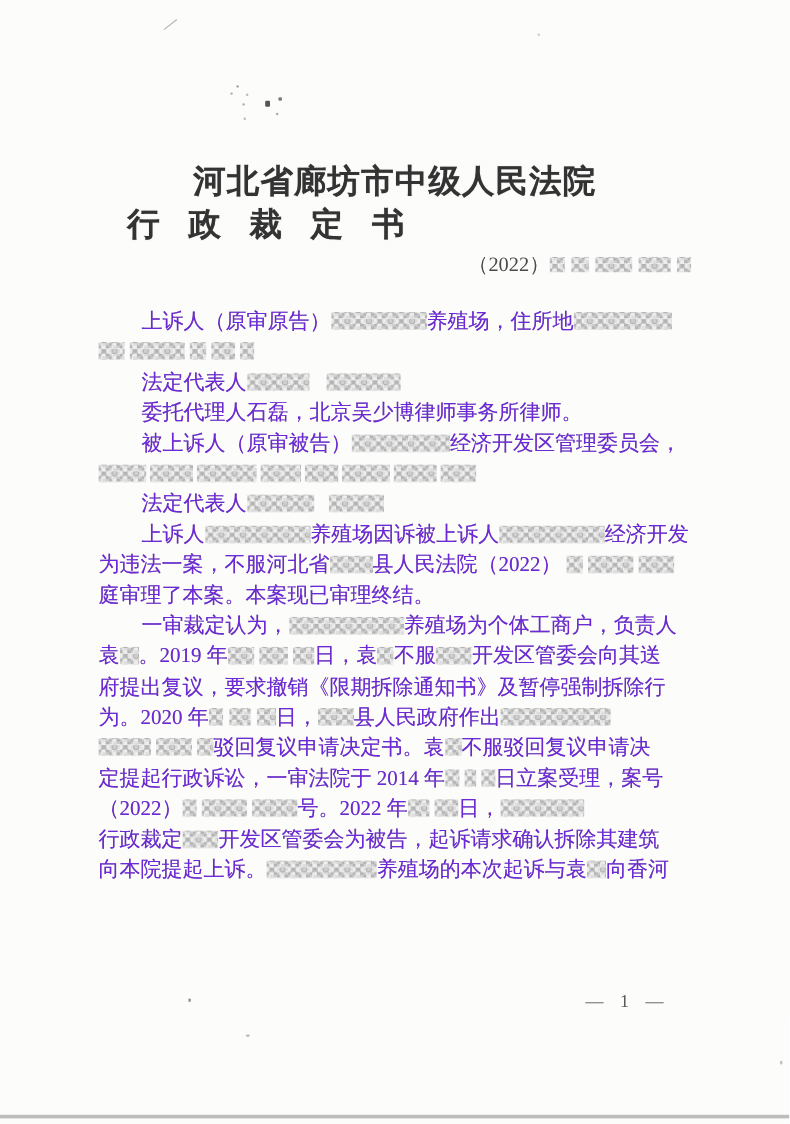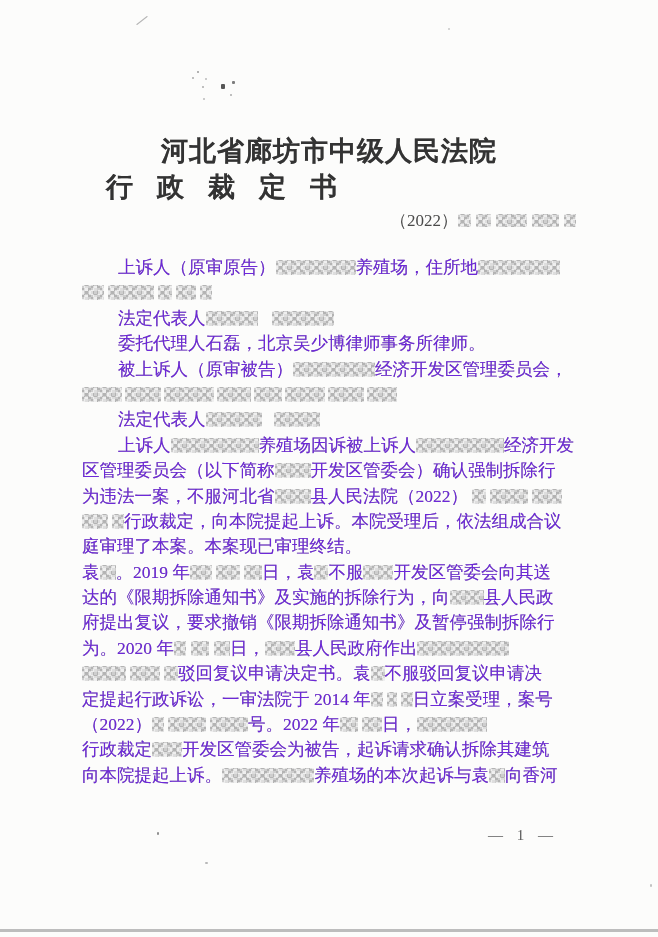--- a/index.html
+++ b/index.html
@@ -83,26 +83,24 @@
     <div class="case-line"><span>（2022）</span><span class="redact" style="width: 13px;"></span><span class="space" style="width: 5px;"></span><span class="redact" style="width: 15px;"></span><span class="space" style="width: 5px;"></span><span class="redact" style="width: 31px;"></span><span class="space" style="width: 5px;"></span><span class="redact" style="width: 27px;"></span><span class="space" style="width: 5px;"></span><span class="redact" style="width: 12px;"></span></div>
     <div class="body-lines">
         <div class="line indent"><span>上诉人（原审原告）</span><span class="redact" style="width: 80px;"></span><span>养殖场，住所地</span><span class="redact" style="width: 82px;"></span></div>
         <div class="line"><span class="redact" style="width: 22px;"></span><span class="space" style="width: 4px;"></span><span class="redact" style="width: 46px;"></span><span class="space" style="width: 4px;"></span><span class="redact" style="width: 14px;"></span><span class="space" style="width: 4px;"></span><span class="redact" style="width: 20px;"></span><span class="space" style="width: 4px;"></span><span class="redact" style="width: 12px;"></span></div>
         <div class="line indent"><span>法定代表人</span><span class="redact" style="width: 52px;"></span><span class="space" style="width: 14px;"></span><span class="redact" style="width: 62px;"></span></div>
         <div class="line indent"><span>委托代理人石磊，北京吴少博律师事务所律师。</span></div>
         <div class="line indent"><span>被上诉人（原审被告）</span><span class="redact" style="width: 82px;"></span><span>经济开发区管理委员会，</span></div>
         <div class="line"><span class="redact" style="width: 40px;"></span><span class="space" style="width: 3px;"></span><span class="redact" style="width: 36px;"></span><span class="space" style="width: 3px;"></span><span class="redact" style="width: 50px;"></span><span class="space" style="width: 3px;"></span><span class="redact" style="width: 34px;"></span><span class="space" style="width: 3px;"></span><span class="redact" style="width: 28px;"></span><span class="space" style="width: 3px;"></span><span class="redact" style="width: 40px;"></span><span class="space" style="width: 3px;"></span><span class="redact" style="width: 36px;"></span><span class="space" style="width: 3px;"></span><span class="redact" style="width: 30px;"></span></div>
         <div class="line indent"><span>法定代表人</span><span class="redact" style="width: 56px;"></span><span class="space" style="width: 12px;"></span><span class="redact" style="width: 46px;"></span></div>
         <div class="line indent"><span>上诉人</span><span class="redact" style="width: 88px;"></span><span>养殖场因诉被上诉人</span><span class="redact" style="width: 88px;"></span><span>经济开发</span></div>
-        <div class="line"><span>区管理委员会（以下简称</span><span class="redact" style="width: 36px;"></span><span>开发区管委会）确认强制拆除行</span></div>
         <div class="line"><span>为违法一案，不服河北省</span><span class="redact" style="width: 36px;"></span><span>县人民法院（2022）</span><span class="space" style="width: 4px;"></span><span class="redact" style="width: 14px;"></span><span class="space" style="width: 4px;"></span><span class="redact" style="width: 38px;"></span><span class="space" style="width: 4px;"></span><span class="redact" style="width: 30px;"></span></div>
-        <div class="line"><span class="redact" style="width: 26px;"></span><span class="space" style="width: 4px;"></span><span class="redact" style="width: 12px;"></span><span>行政裁定，向本院提起上诉。本院受理后，依法组成合议</span></div>
         <div class="line"><span>庭审理了本案。本案现已审理终结。</span></div>
+        <div class="line indent"><span>一审裁定认为，</span><span class="redact" style="width: 96px;"></span><span>养殖场为个体工商户，负责人</span></div>
         <div class="line"><span>袁</span><span class="redact" style="width: 16px;"></span><span>。2019 年</span><span class="redact" style="width: 22px;"></span><span class="space" style="width: 4px;"></span><span class="redact" style="width: 24px;"></span><span class="space" style="width: 4px;"></span><span class="redact" style="width: 18px;"></span><span>日，袁</span><span class="redact" style="width: 14px;"></span><span>不服</span><span class="redact" style="width: 30px;"></span><span>开发区管委会向其送</span></div>
-        <div class="line"><span>达的《限期拆除通知书》及实施的拆除行为，向</span><span class="redact" style="width: 34px;"></span><span>县人民政</span></div>
         <div class="line"><span>府提出复议，要求撤销《限期拆除通知书》及暂停强制拆除行</span></div>
         <div class="line"><span>为。2020 年</span><span class="redact" style="width: 12px;"></span><span class="space" style="width: 5px;"></span><span class="redact" style="width: 18px;"></span><span class="space" style="width: 5px;"></span><span class="redact" style="width: 16px;"></span><span>日，</span><span class="redact" style="width: 30px;"></span><span>县人民政府作出</span><span class="redact" style="width: 92px;"></span></div>
         <div class="line"><span class="redact" style="width: 44px;"></span><span class="space" style="width: 4px;"></span><span class="redact" style="width: 30px;"></span><span class="space" style="width: 4px;"></span><span class="redact" style="width: 14px;"></span><span>驳回复议申请决定书。袁</span><span class="redact" style="width: 14px;"></span><span>不服驳回复议申请决</span></div>
         <div class="line"><span>定提起行政诉讼，一审法院于 2014 年</span><span class="redact" style="width: 12px;"></span><span class="space" style="width: 4px;"></span><span class="redact" style="width: 10px;"></span><span class="space" style="width: 4px;"></span><span class="redact" style="width: 12px;"></span><span>日立案受理，案号</span></div>
         <div class="line"><span>（2022）</span><span class="redact" style="width: 12px;"></span><span class="space" style="width: 4px;"></span><span class="redact" style="width: 38px;"></span><span class="space" style="width: 4px;"></span><span class="redact" style="width: 38px;"></span><span>号。2022 年</span><span class="redact" style="width: 18px;"></span><span class="space" style="width: 4px;"></span><span class="redact" style="width: 20px;"></span><span>日，</span><span class="redact" style="width: 70px;"></span></div>
         <div class="line"><span>行政裁定</span><span class="redact" style="width: 30px;"></span><span>开发区管委会为被告，起诉请求确认拆除其建筑</span></div>
         <div class="line"><span>向本院提起上诉。</span><span class="redact" style="width: 92px;"></span><span>养殖场的本次起诉与袁</span><span class="redact" style="width: 16px;"></span><span>向香河</span></div>
       </div>
   </div>
 

